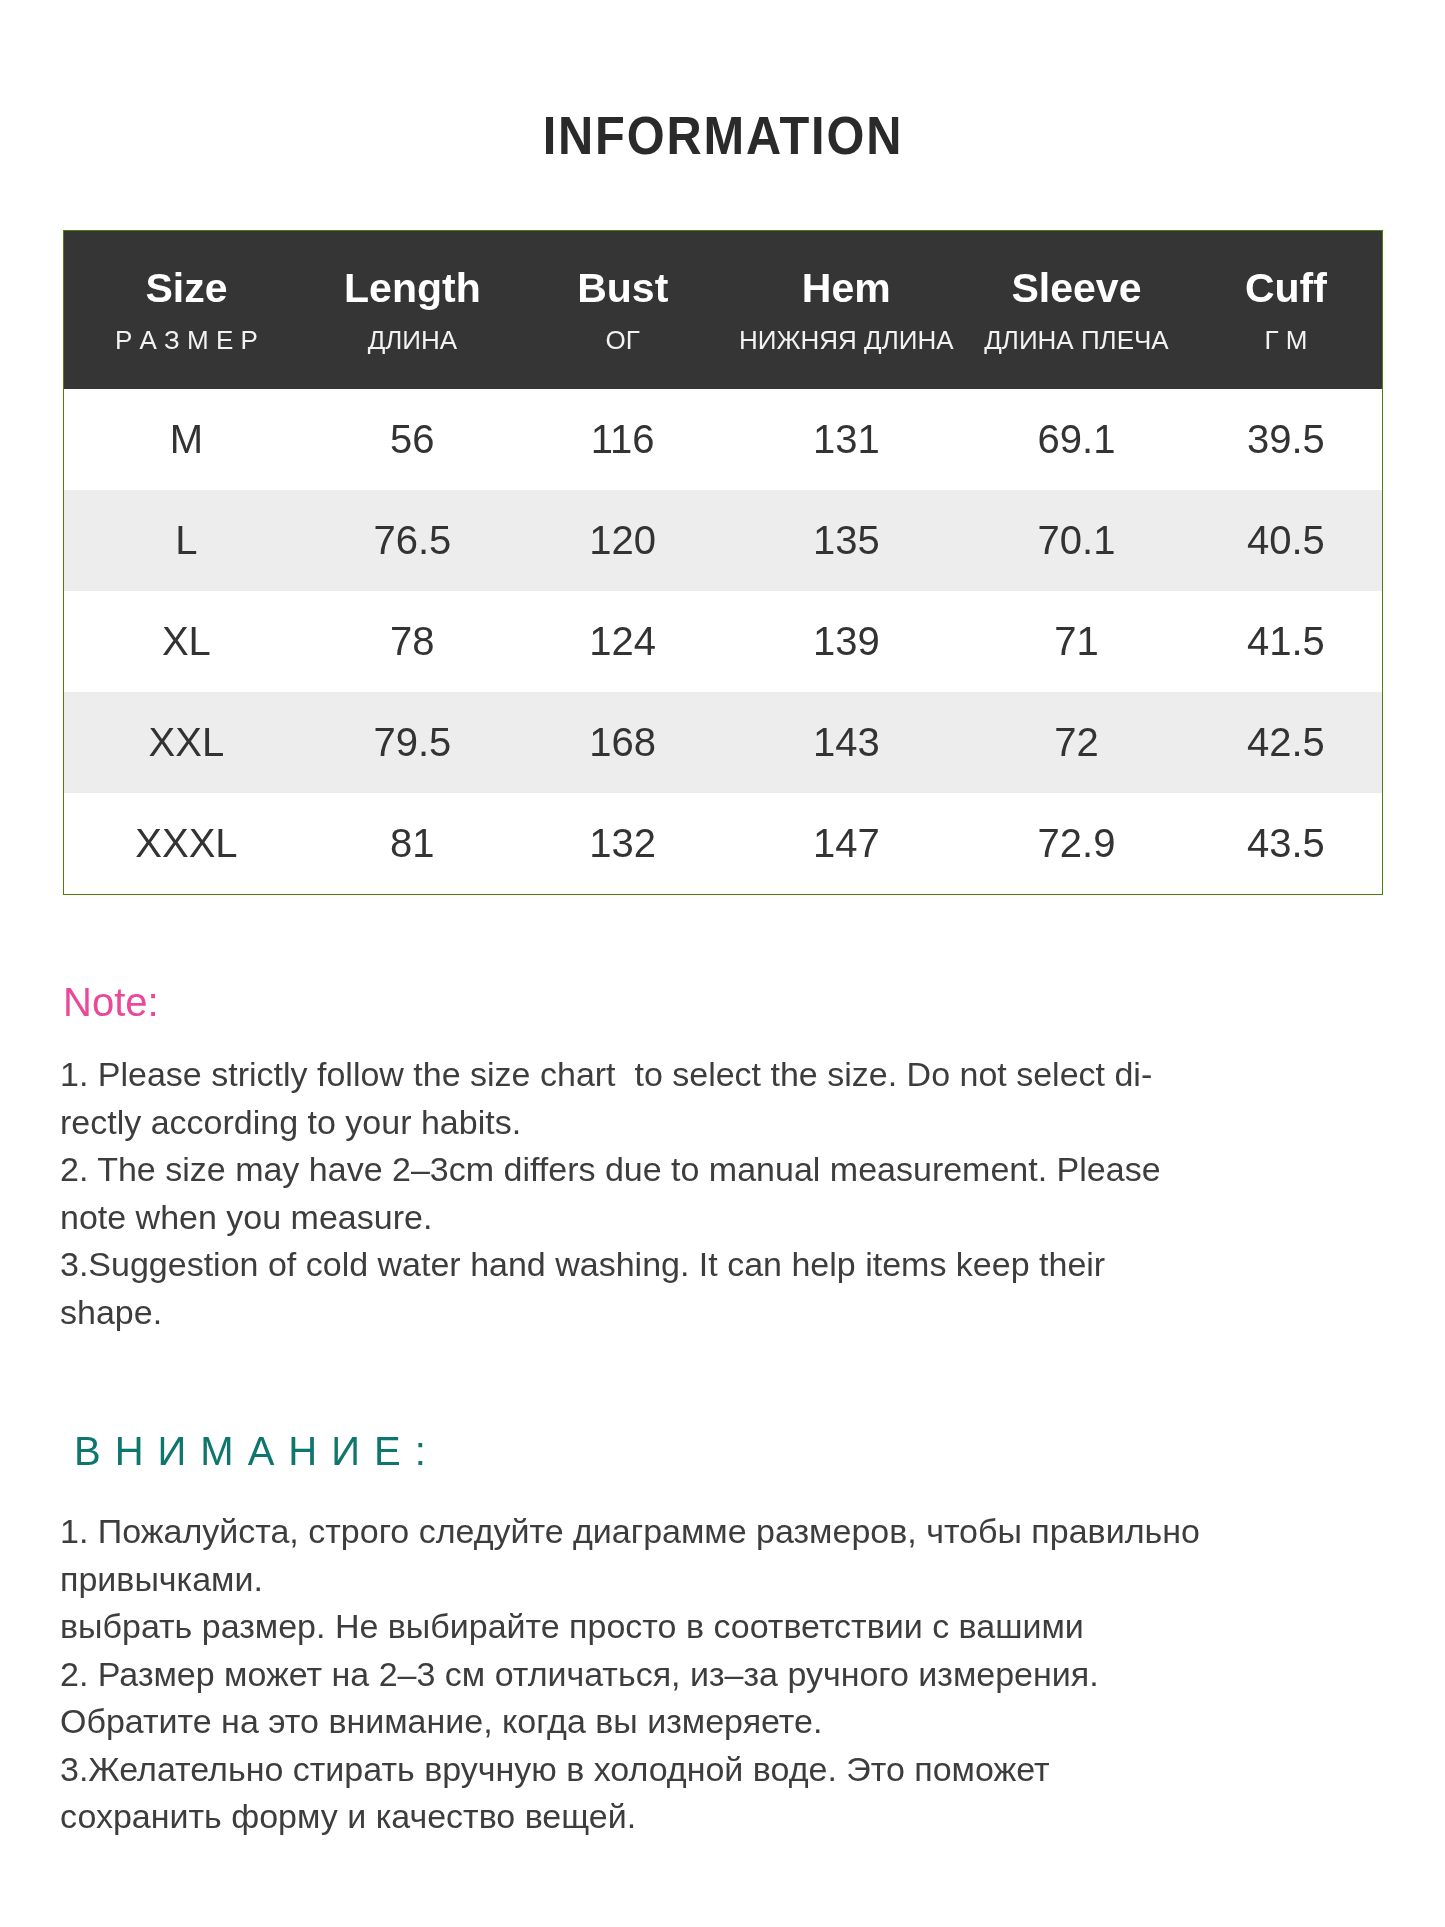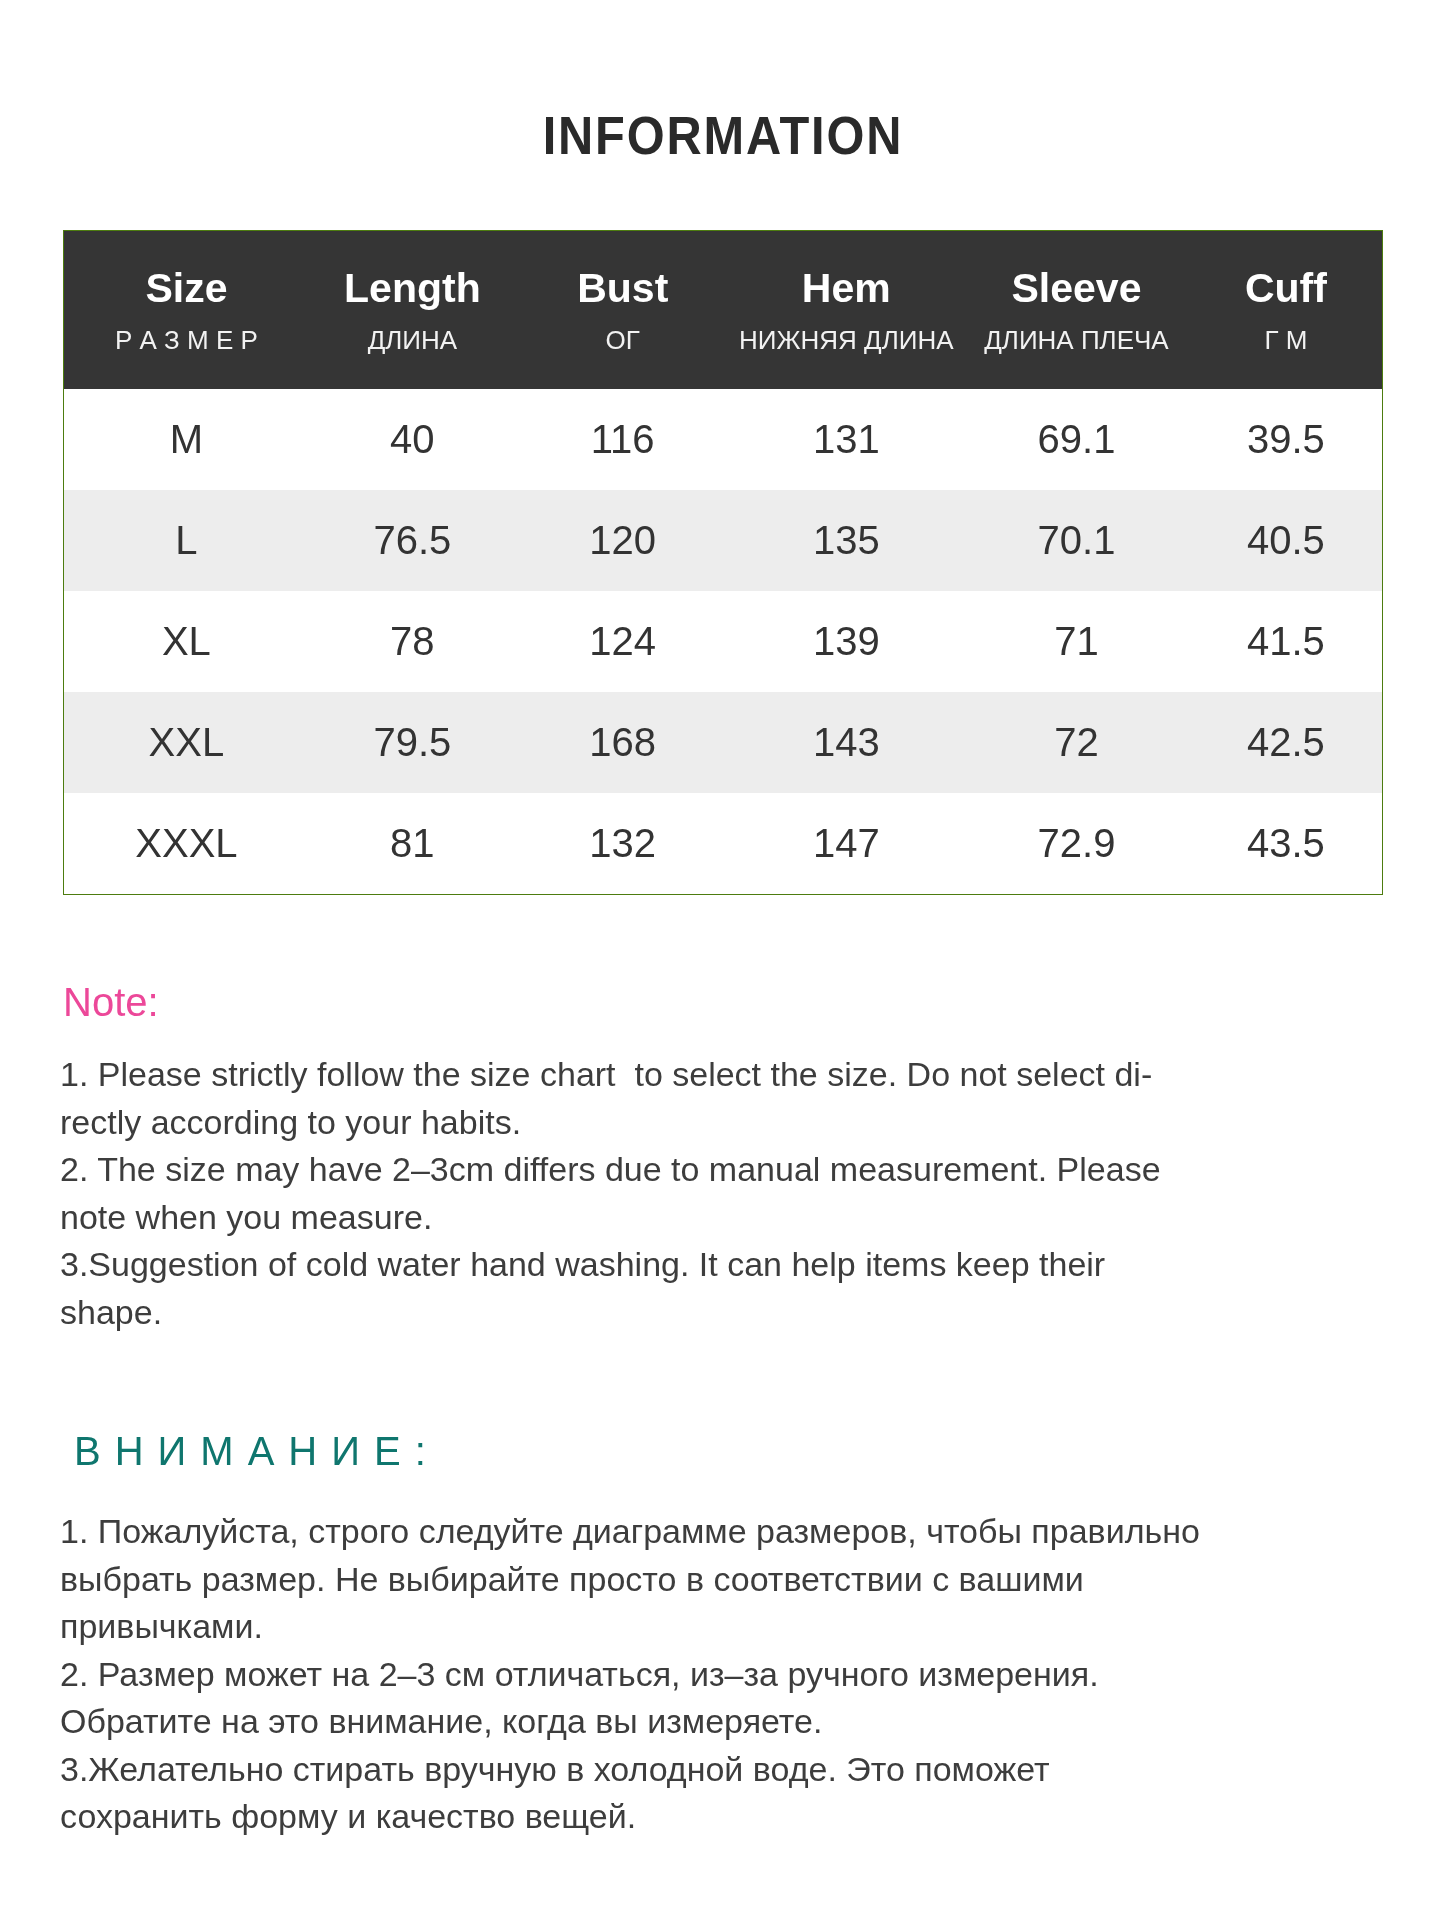--- a/index.html
+++ b/index.html
@@ -156,21 +156,21 @@
           <div class="th-inner">
             <div class="h-en">Cuff</div>
             <div class="h-ru">Г М</div>
           </div>
         </th>
       </tr>
     </thead>
     <tbody>
       <tr>
         <td>M</td>
-        <td>40</td>
+        <td>56</td>
         <td>116</td>
         <td>131</td>
         <td>69.1</td>
         <td>39.5</td>
       </tr>
       <tr class="alt">
         <td>L</td>
         <td>76.5</td>
         <td>120</td>
         <td>135</td>
@@ -210,21 +210,21 @@
     <div class="text-line">rectly according to your habits.</div>
     <div class="text-line">2. The size may have 2–3cm differs due to manual measurement. Please</div>
     <div class="text-line">note when you measure.</div>
     <div class="text-line">3.Suggestion of cold water hand washing. It can help items keep their</div>
     <div class="text-line">shape.</div>
   </div>
 
   <div class="attention-heading">ВНИМАНИЕ:</div>
   <div class="attention-lines">
     <div class="text-line">1. Пожалуйста, строго следуйте диаграмме размеров, чтобы правильно</div>
+    <div class="text-line">привычками.</div>
     <div class="text-line">выбрать размер. Не выбирайте просто в соответствии с вашими</div>
-    <div class="text-line">привычками.</div>
     <div class="text-line">2. Размер может на 2–3 см отличаться, из–за ручного измерения.</div>
     <div class="text-line">Обратите на это внимание, когда вы измеряете.</div>
     <div class="text-line">3.Желательно стирать вручную в холодной воде. Это поможет</div>
     <div class="text-line">сохранить форму и качество вещей.</div>
   </div>
 
 </div>
 
 </body></html>

